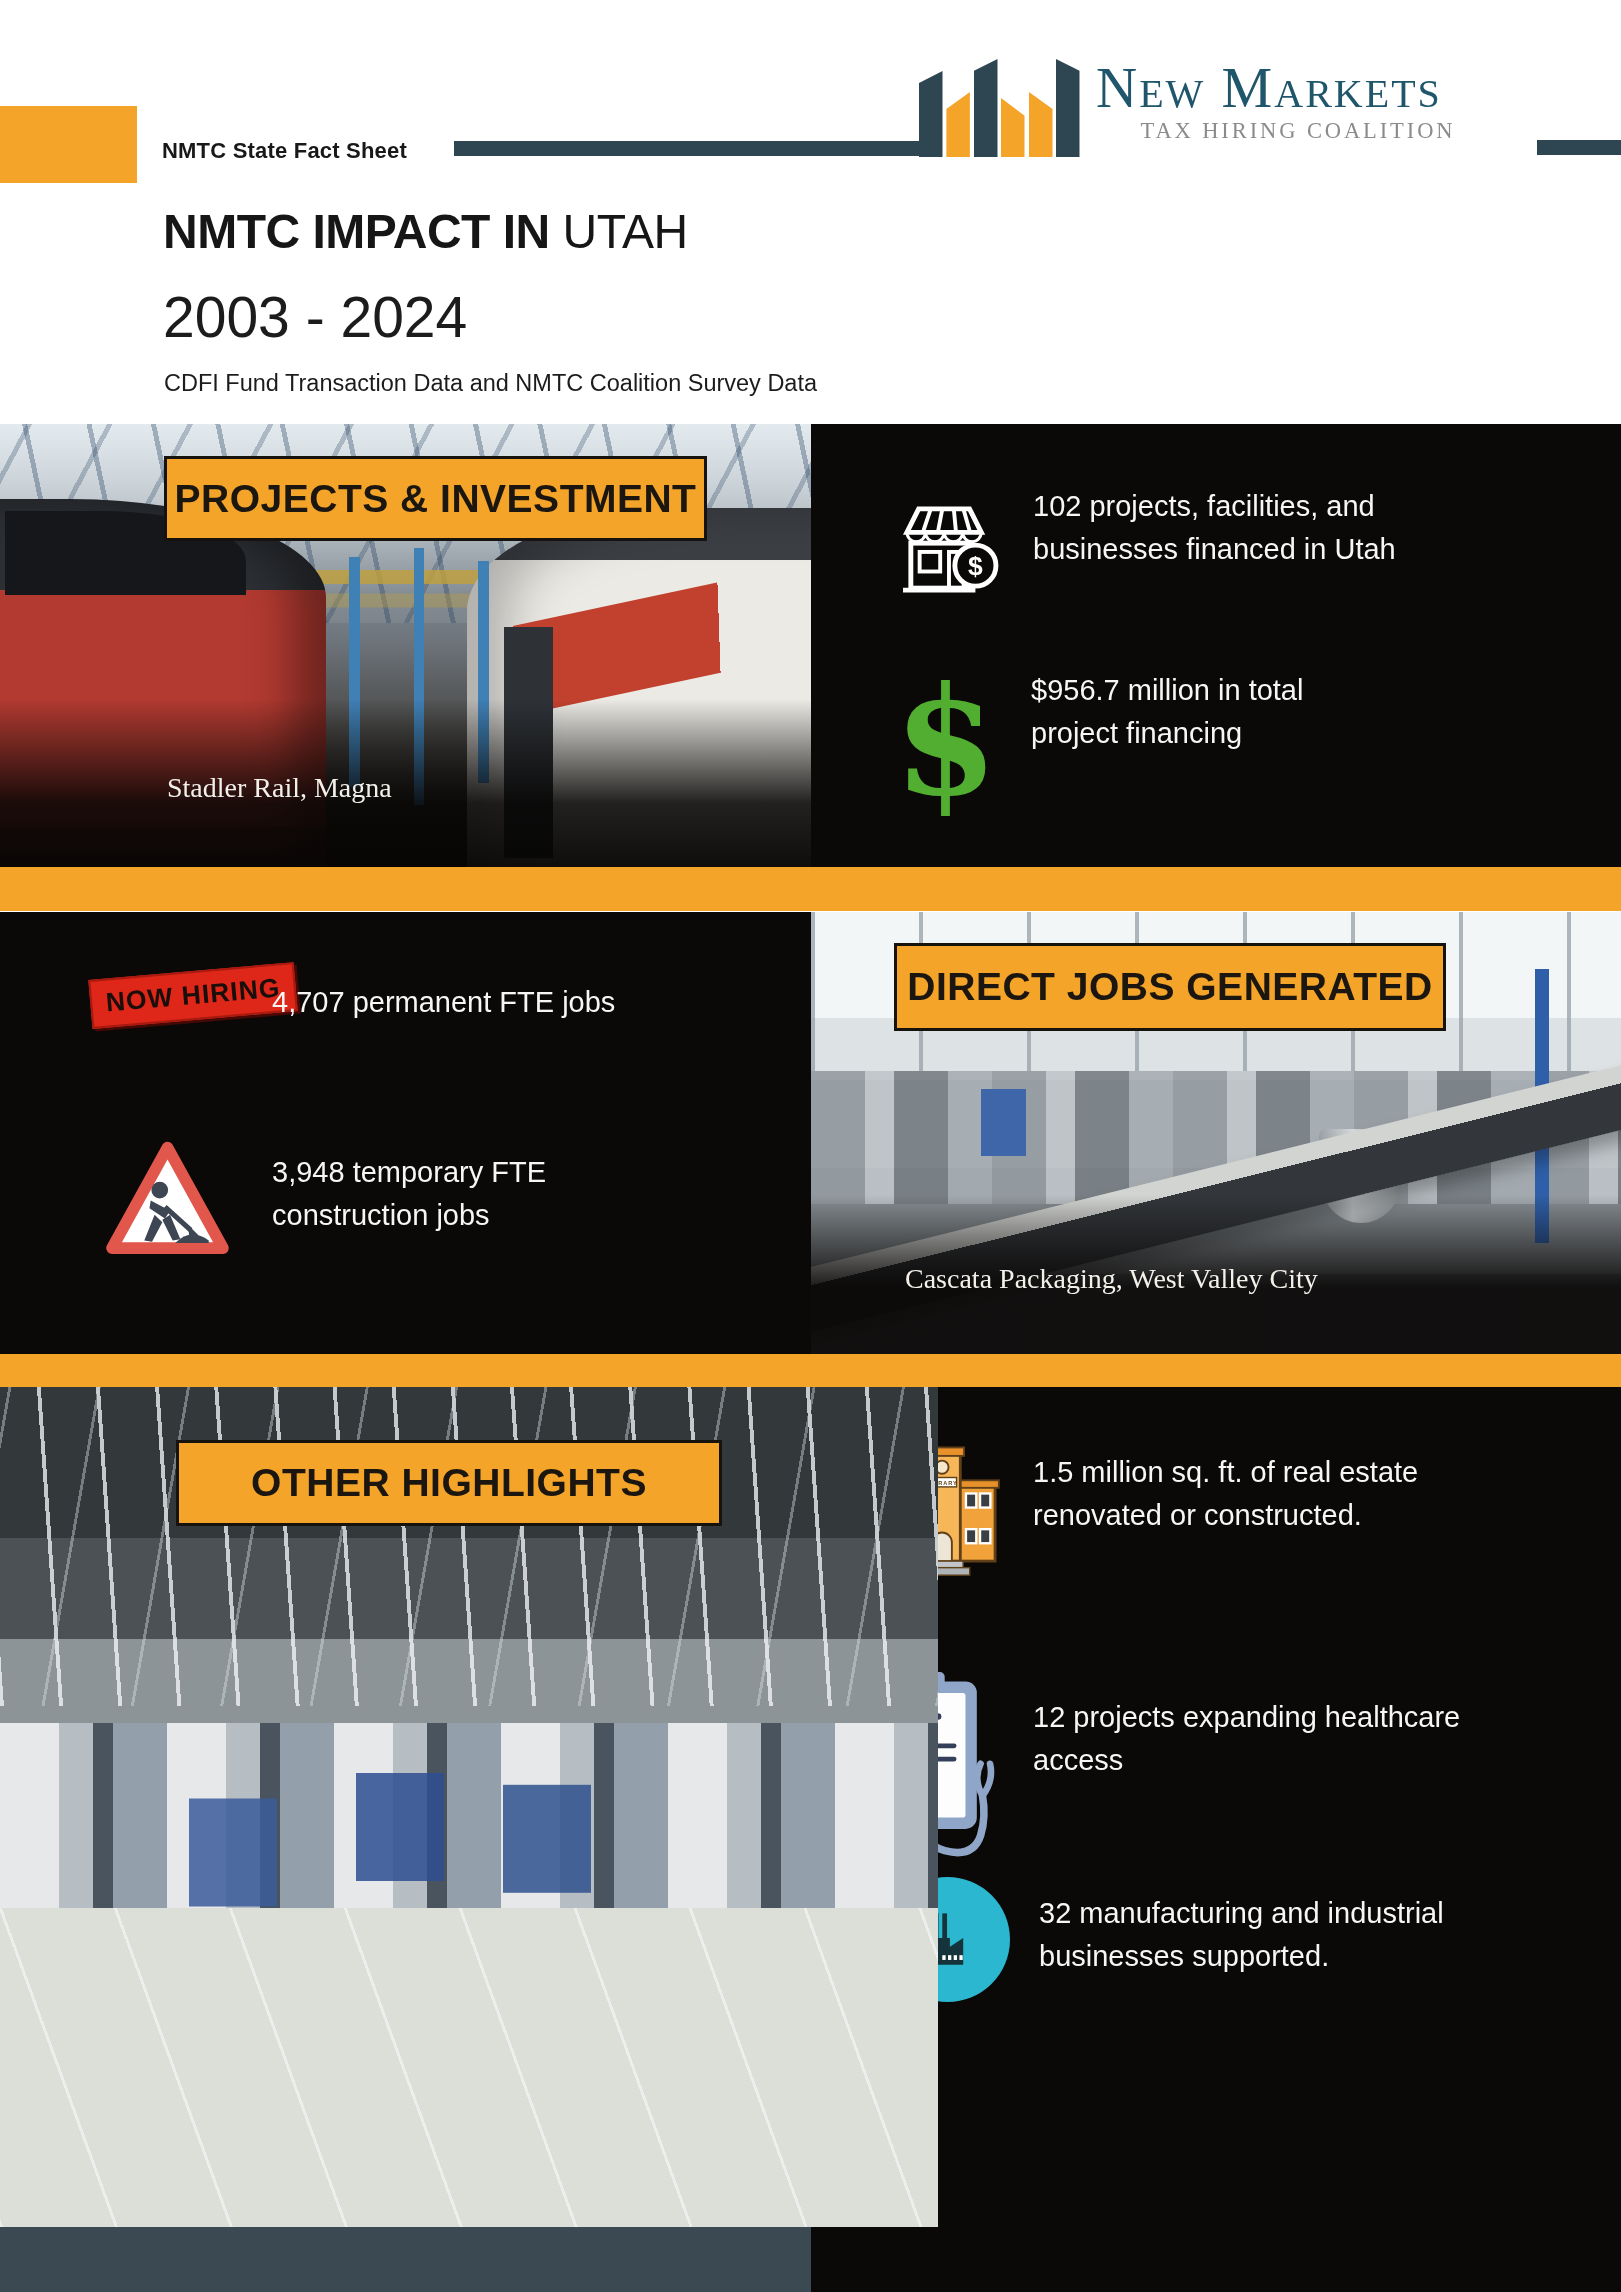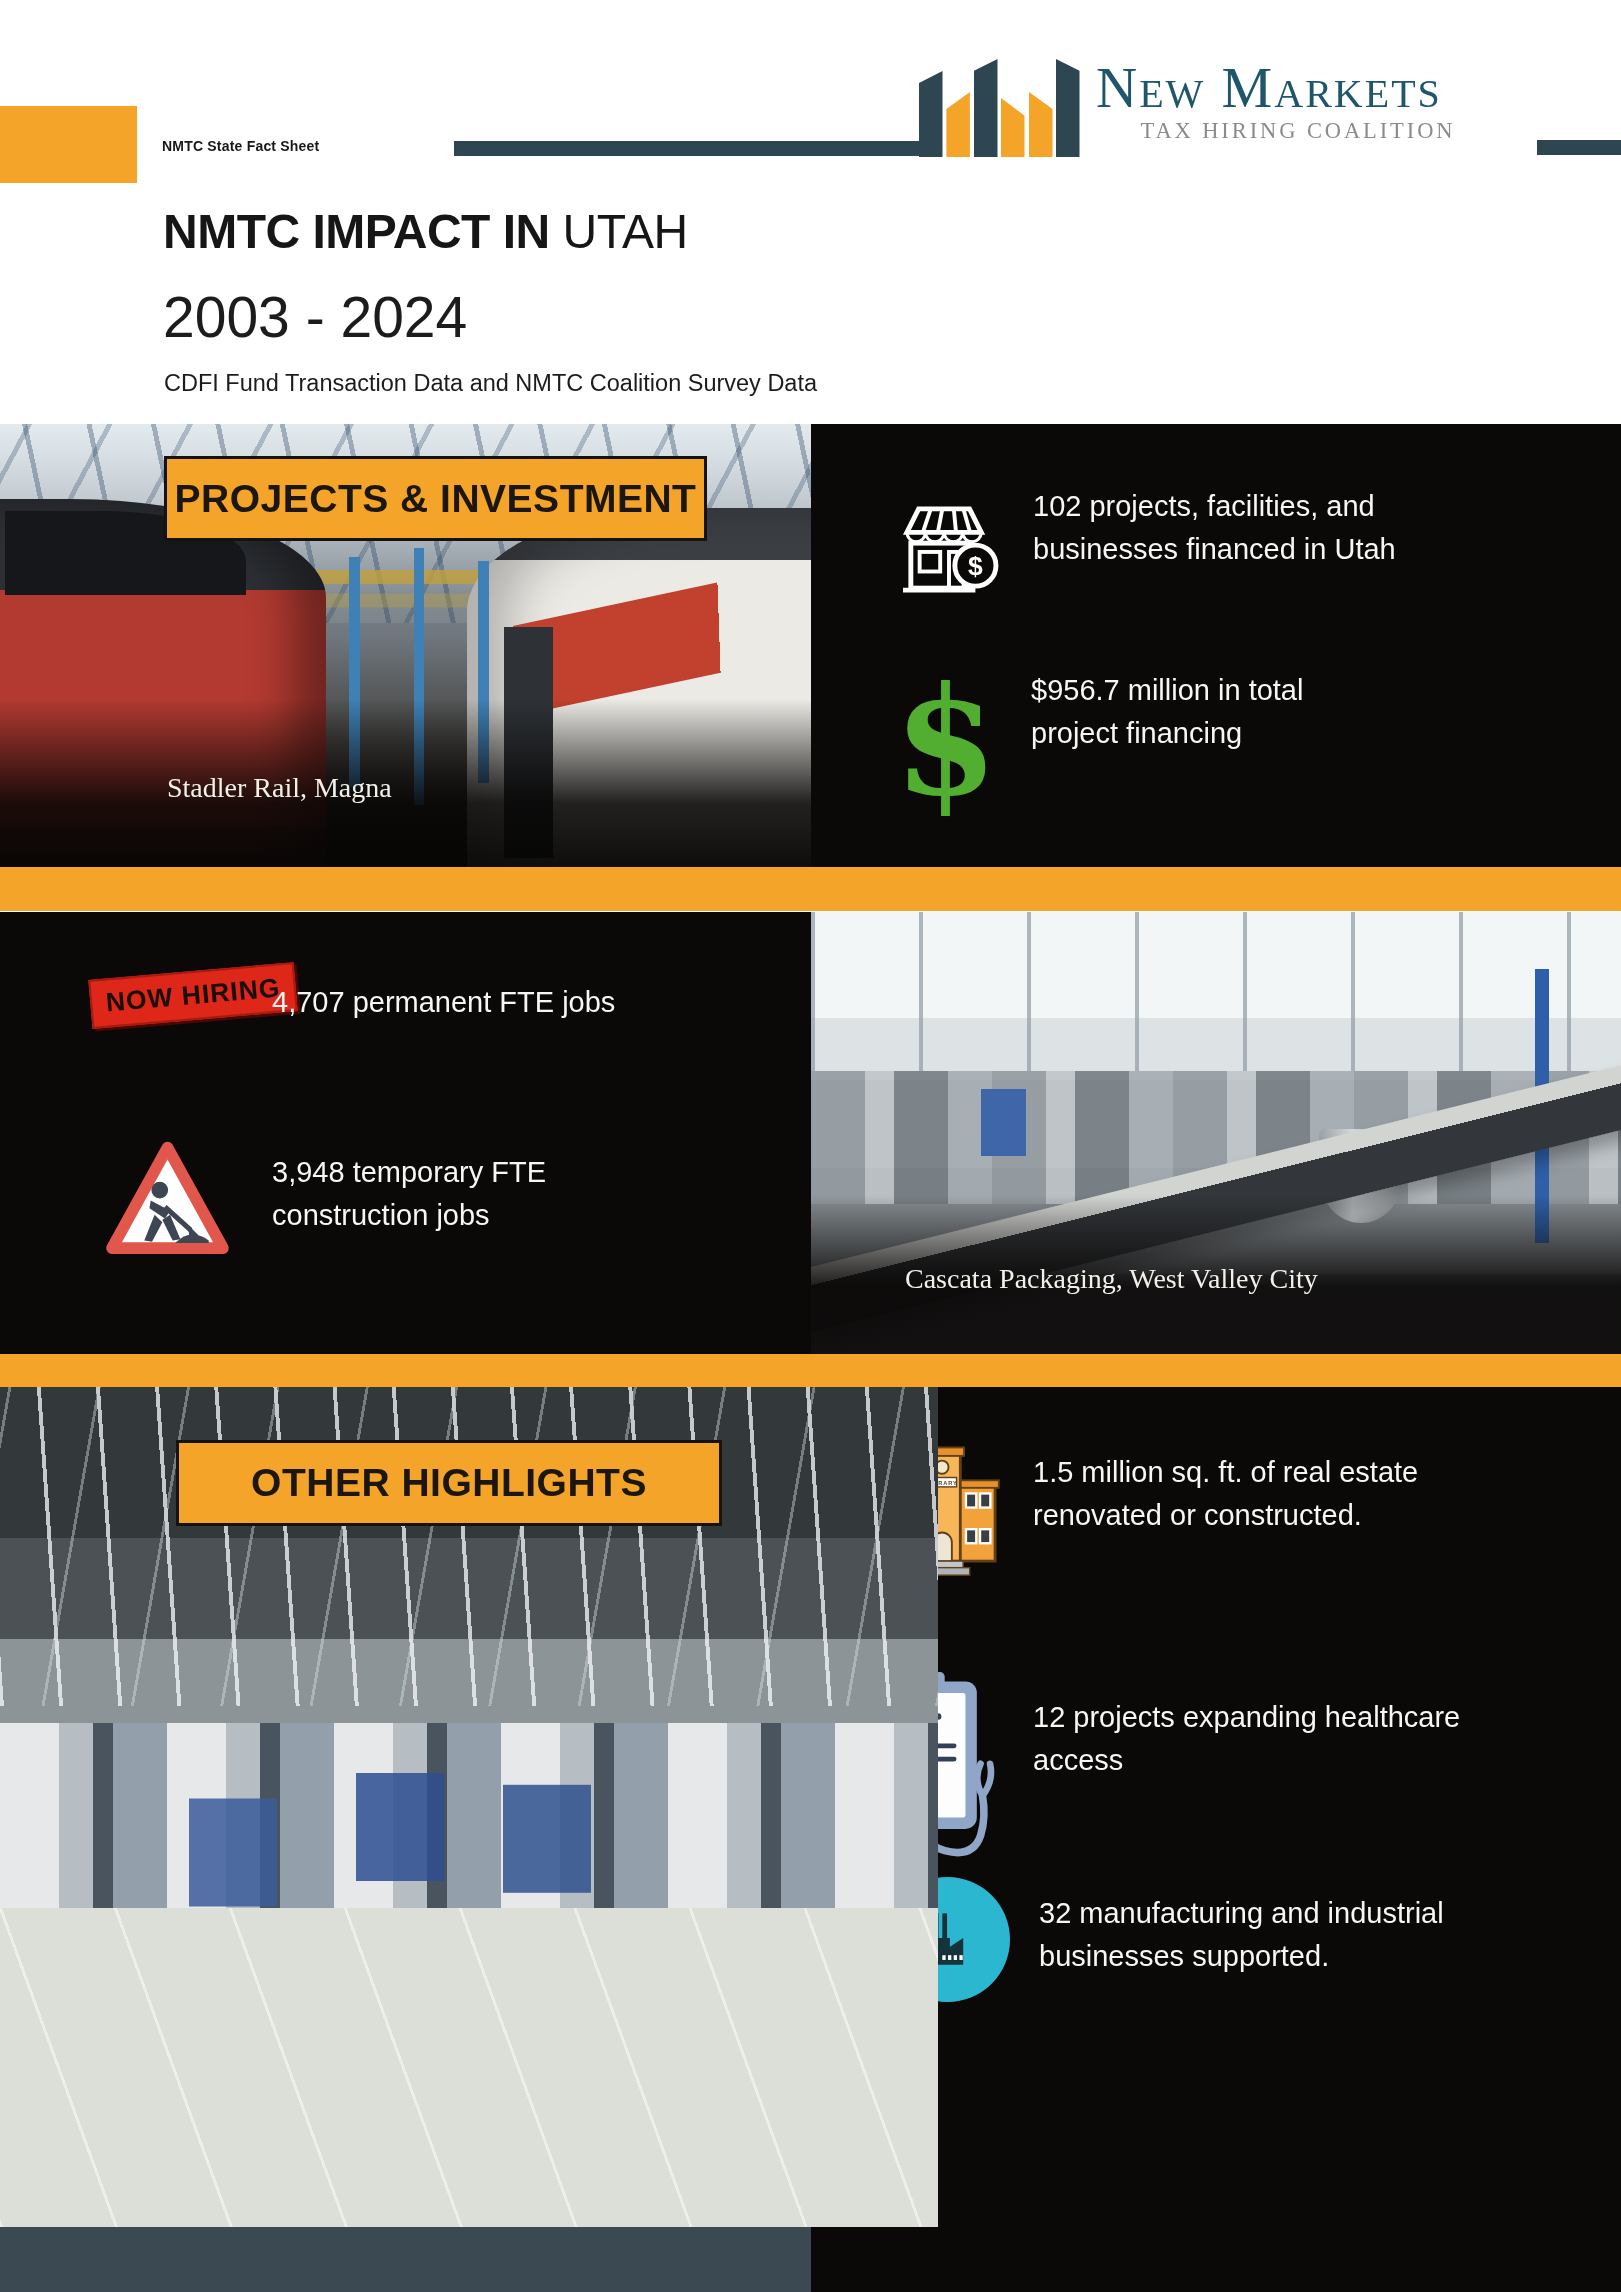--- a/index.html
+++ b/index.html
@@ -7,21 +7,21 @@
     --logo-teal:#20566B; --logo-gray:#8B8B8B; --dollar-green:#52AE30;
     --stamp-red:#DE2718; --sign-red:#E2574C; --healthcare-blue:#8FA6C8;
     --factory-teal:#2BB7D0; --footer-slate:#3B4A52;
   }
   *{box-sizing:border-box;}
   body{margin:0;background:#fff;font-family:"Liberation Sans",sans-serif;}
   #canvas{position:relative;width:1621px;height:2293px;background:#fff;overflow:hidden;}
 
   
   .kicker-rect{position:absolute;left:0;top:106px;width:137px;height:77px;background:var(--accent-orange);}
-  .kicker-text{position:absolute;left:162px;top:138px;font-size:14px;font-weight:bold;color:#181818;letter-spacing:0.2px;}
+  .kicker-text{position:absolute;left:162px;top:138px;font-size:22px;font-weight:bold;color:#181818;letter-spacing:0.2px;}
   .rule{position:absolute;background:var(--header-teal);height:14.7px;}
   .rule-left{left:454px;top:141px;width:480px;}
   .rule-right{left:1537px;top:140px;width:84px;}
   .logo-bars{position:absolute;left:919px;top:57px;width:167px;height:100px;}
   .logo-bars .bar{position:absolute;bottom:0;width:23.5px;}
   .bar-teal{background:var(--header-teal);}
   .bar-orange{background:var(--accent-orange);}
   .b1{left:0;height:86px;clip-path:polygon(0 14%,100% 0,100% 100%,0 100%);}
   .b2{left:27.4px;height:65px;clip-path:polygon(0 26%,100% 0,100% 100%,0 100%);}
   .b3{left:55px;height:98px;clip-path:polygon(0 12%,100% 0,100% 100%,0 100%);}
@@ -204,20 +204,21 @@
   </div>
 
   <div class="photo photo2">
     <div class="ph2-windows"></div>
     <div class="ph2-machines"></div>
     <div class="ph2-blue-col"></div>
     <div class="ph2-blue-box"></div>
     <div class="ph2-kettle"></div>
     <div class="ph2-conveyor"></div>
     <div class="photo-shade"></div>
+    <div class="banner" style="left:83px;top:31px;width:552px;height:88px">DIRECT JOBS GENERATED</div>
     <div class="photo-caption" style="left:94px;top:351px">Cascata Packaging, West Valley City</div>
   </div>
 
   <div class="band band2"></div>
 
   <div class="panel panel3">
     <svg class="icon-abs" style="left:72px;top:52px" width="118" height="139" viewBox="0 0 125 148">
       <rect x="6" y="50" width="113" height="80" fill="#F2A23B" stroke="#5f4019" stroke-width="3"></rect>
       <rect x="2" y="44" width="121" height="8" fill="#E8912A" stroke="#5f4019" stroke-width="2"></rect>
       <rect x="43" y="16" width="39" height="114" fill="#F7B658" stroke="#5f4019" stroke-width="3"></rect>

